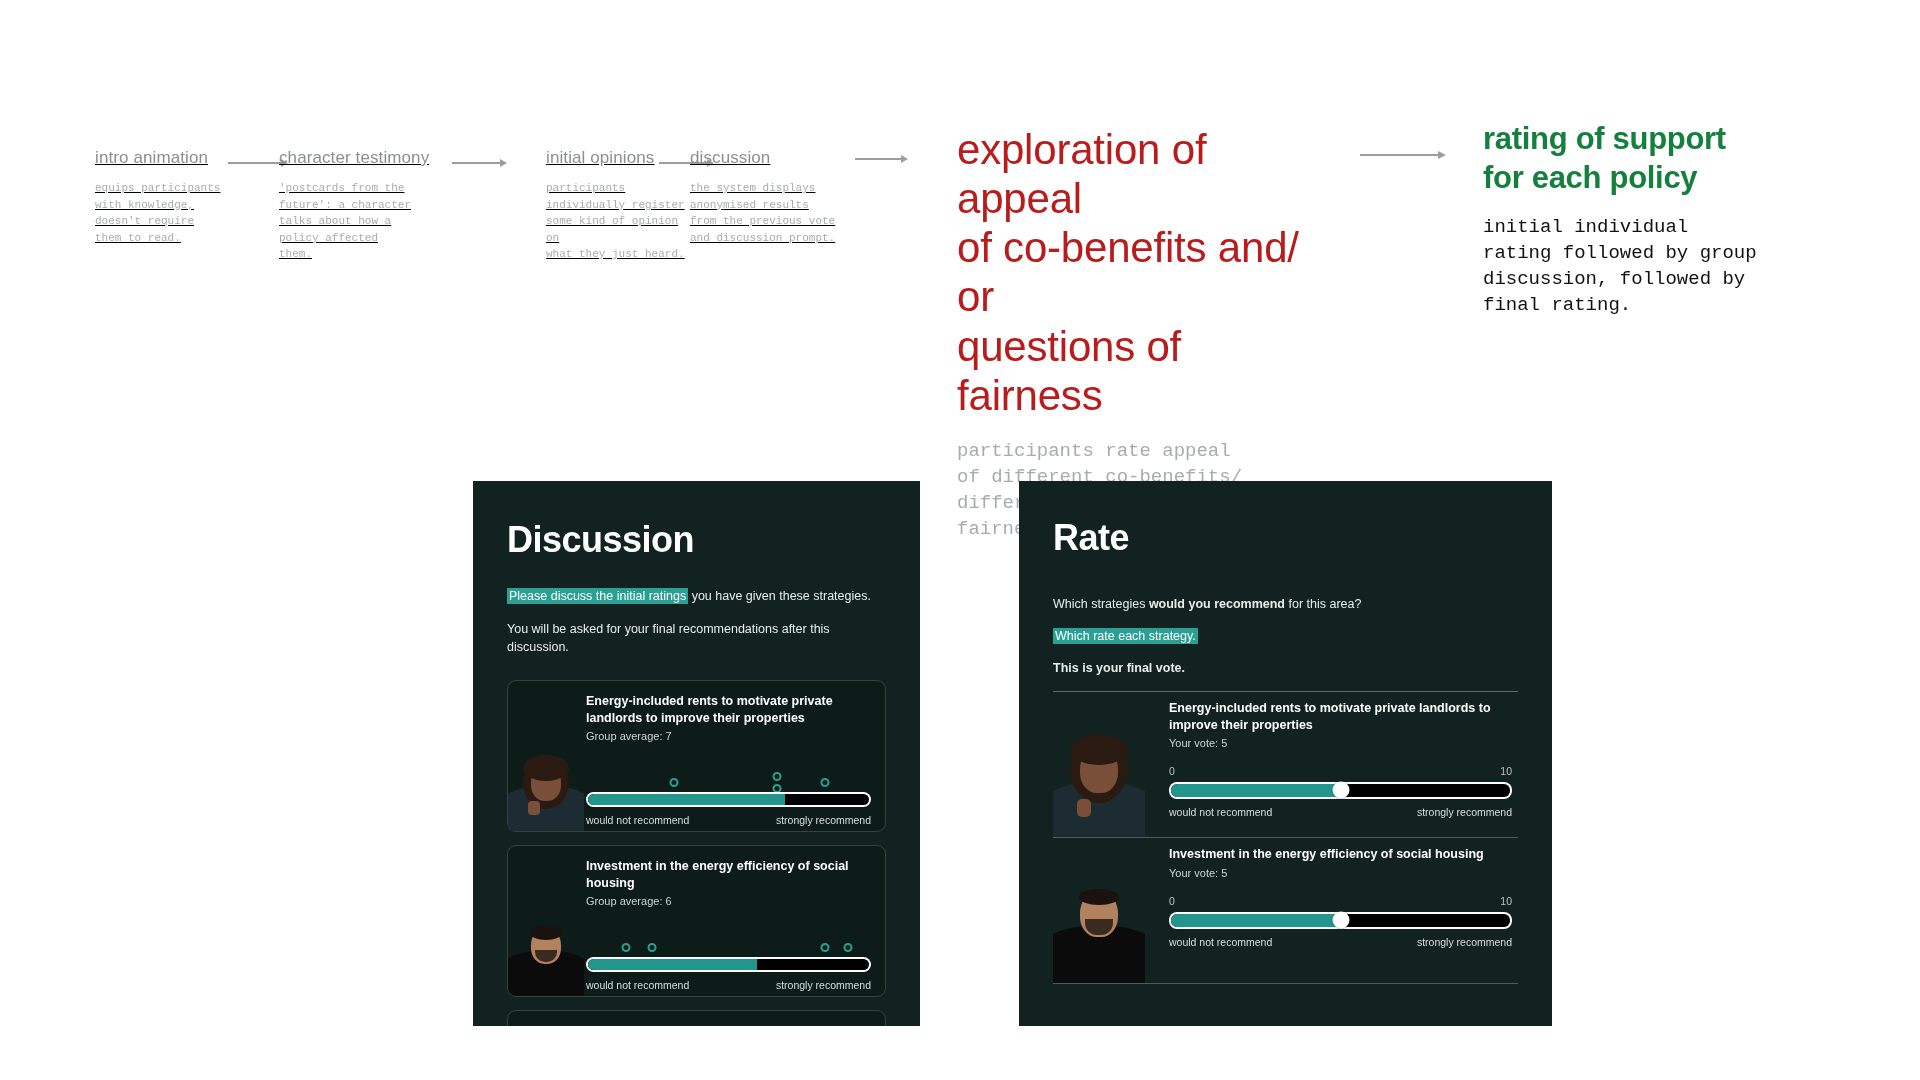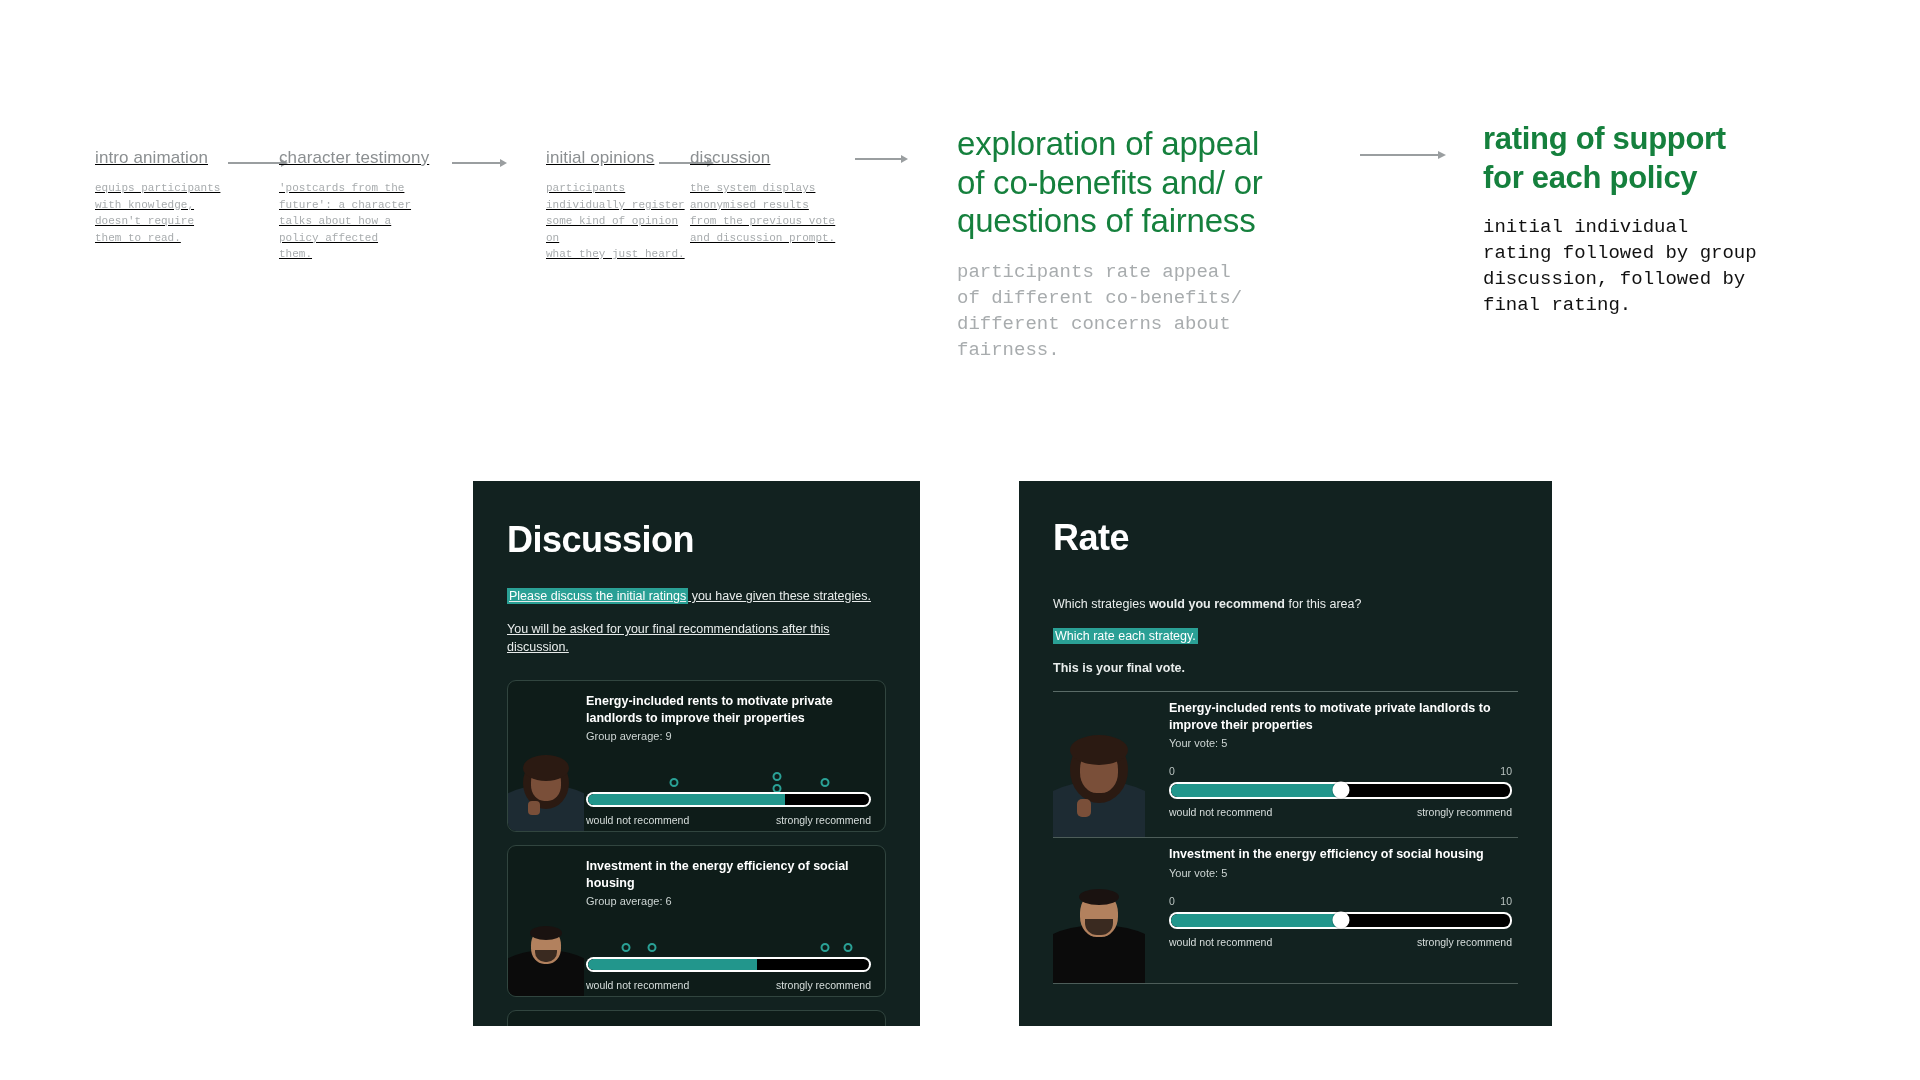--- a/index.html
+++ b/index.html
@@ -98,22 +98,22 @@
     width: 0; height: 0;
     border-top: 4px solid transparent;
     border-bottom: 4px solid transparent;
   }
 
   
   .big-block {
     position: absolute;
   }
   .big-title-grey {
-    font-size: 33px;
-    color: #15803d;
+    font-size: 42px;
+    color: #b91c1c;
     line-height: 1.17;
     white-space: pre-line;
     letter-spacing: -0.2px;
   }
   .big-desc-grey {
     font-family: "Liberation Mono", monospace;
     font-size: 19px;
     color: #a8acae;
     line-height: 1.38;
     white-space: pre-line;
@@ -413,39 +413,39 @@
     <div class="big-desc-black">initial individual
 rating followed by group
 discussion, followed by
 final rating.</div>
   </div>
 </div>
 
 <div class="panel" id="panel-discussion">
   <div class="panel-title">Discussion</div>
 
-  <div class="panel-body" style="margin-top:26px;text-decoration:underline;">
+  <div class="panel-body" style="margin-top:26px;">
     <div class="p-line">
       <span class="hl">Please discuss the initial ratings</span><span> you have given these strategies.</span>
     </div>
     <div class="p-line" style="margin-top:15px;">You will be asked for your final recommendations after this discussion.</div>
 
     <div class="dcard" style="margin-top:24px;">
       <div class="dcard-portrait">
         <div class="pf" style="left:0;top:0;right:0;bottom:0;">
           <div class="pf-body" style="background:#1d2b33; width:150%; height:48%;"></div>
           <div class="pf-hair" style="width:46px;height:52px;top:22px;background:#2b1a12;"></div>
           <div class="pf-head" style="width:30px;height:36px;top:30px;background:#7a4f39;"></div>
           <div class="pf-hair" style="width:46px;height:26px;top:20px;background:#2b1a12;"></div>
           <div class="pf" style="left:20px;top:66px;width:12px;height:14px;background:#7a4f39;border-radius:4px;"></div>
         </div>
       </div>
       <div class="dcard-content">
         <div class="dcard-title">Energy-included rents to motivate private landlords to improve their properties</div>
-        <div class="dcard-sub">Group average: 9</div>
+        <div class="dcard-sub">Group average: 7</div>
 
         <div class="slider-zone">
           <div class="dots-row">
             <div class="dot" style="left:31%; top:6px;"></div>
             <div class="dot" style="left:67%; top:0px;"></div>
             <div class="dot" style="left:67%; top:12px;"></div>
             <div class="dot" style="left:84%; top:6px;"></div>
           </div>
           <div class="bar-outer">
             <div class="bar-inner">

